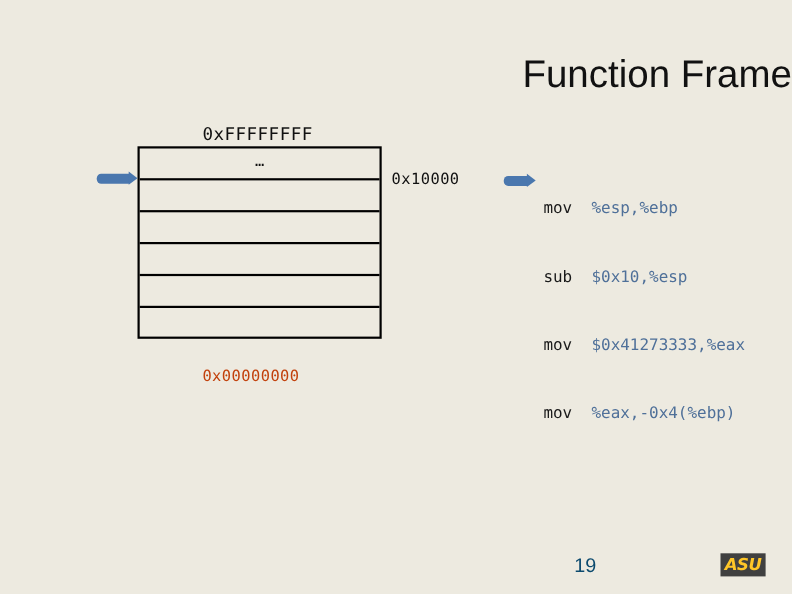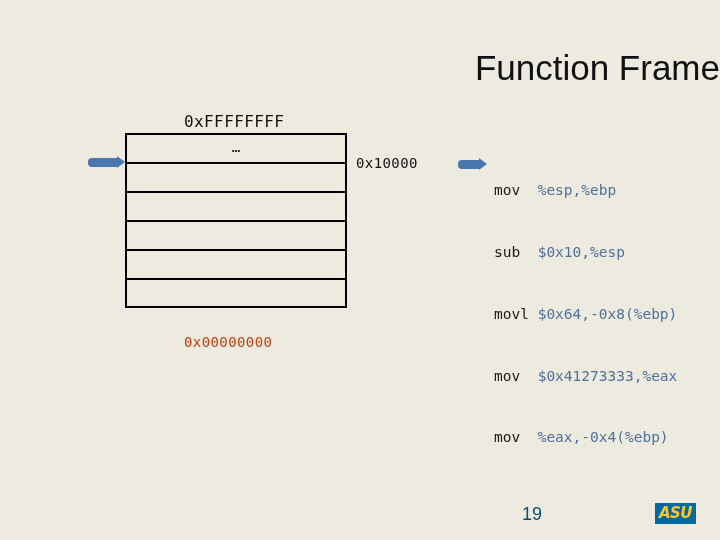--- a/index.html
+++ b/index.html
@@ -178,21 +178,21 @@
     font-size: 18px;
     color: #0c4a6e;
     font-family: "Liberation Sans", sans-serif;
   }
   .asu-logo {
     position: absolute;
     left: 655px;
     top: 503px;
     width: 41px;
     height: 21px;
-    background: #0369a1;
+    background: #404040;
     display: flex;
     align-items: center;
     justify-content: center;
     overflow: hidden;
   }
   .asu-logo .asu-text {
     font-family: "DejaVu Sans", sans-serif;
     font-weight: bold;
     font-style: italic;
     font-size: 15px;
@@ -235,21 +235,20 @@
 
   <div class="addr-esp mono">0x10000</div>
 
   <div class="arrow arrow-right-code"></div>
 
   <div class="addr-bottom mono">0x00000000</div>
 
   <div class="code">
     <span class="ln"><span class="op">mov  </span><span class="arg">%esp,%ebp</span></span>
     <span class="ln"><span class="op">sub  </span><span class="arg">$0x10,%esp</span></span>
-    <span class="ln"><span class="op">movl </span><span class="arg">$0x64,-0x8(%ebp)</span></span>
     <span class="ln"><span class="op">mov  </span><span class="arg">$0x41273333,%eax</span></span>
     <span class="ln"><span class="op">mov  </span><span class="arg">%eax,-0x4(%ebp)</span></span>
     
     
   </div>
 
 
   <div class="page-num">19</div>
   <div class="asu-logo">
     <span class="asu-text">ASU</span>

